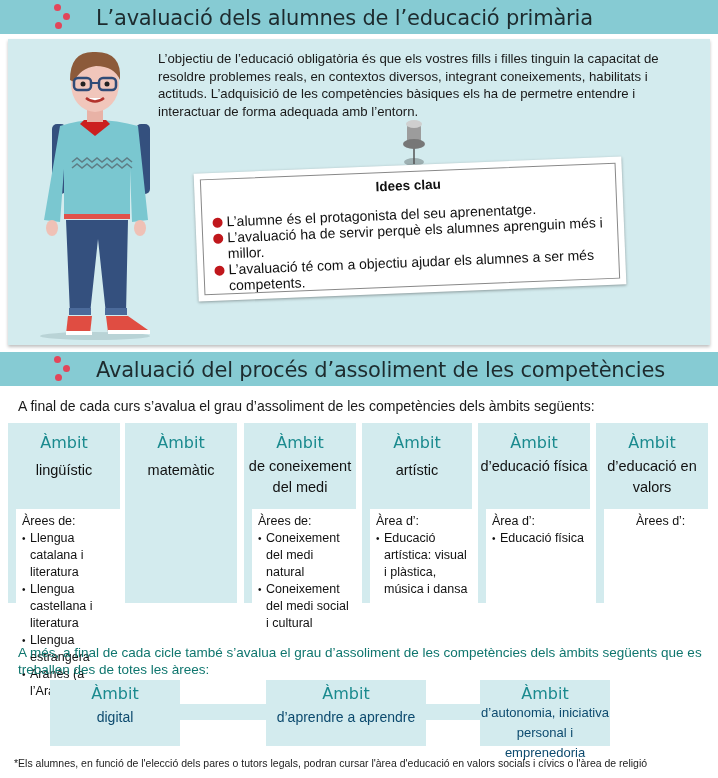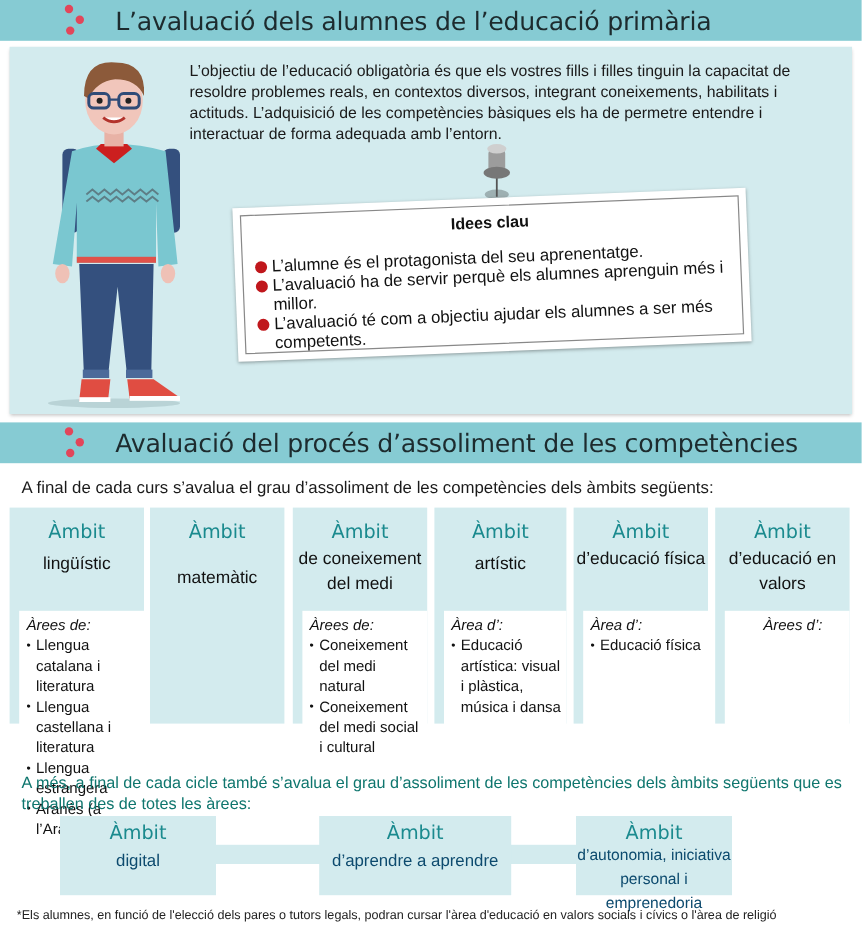--- a/index.html
+++ b/index.html
@@ -15,21 +15,21 @@
   .note-title { position:absolute; top:6px; left:0; right:0; text-align:center; font-weight:bold; font-size:13.5px; }
   .note-list { position:absolute; top:34px; left:10px; right:10px; font-size:14px; line-height:16px; margin:0; padding:0; list-style:none; }
   .note-list li { position:relative; padding-left:14px; }
   .note-list li .bullet { position:absolute; left:0; top:4px; width:10px; height:10px; border-radius:50%; background:#c0171c; }
   .pin { position:absolute; left:400px; top:118px; width:28px; height:50px; }
   .lead { position:absolute; left:18px; top:398px; font-size:14px; color:#1a1a1a; }
   .amb { position:absolute; top:423px; background:#d3ebee; }
   .amb .h { text-align:center; font-family:"DejaVu Sans", sans-serif; font-size:16px; color:#1a8a8e; margin-top:10px; }
   .amb .sub { text-align:center; font-size:14.5px; line-height:21px; color:#111; margin-top:4px; font-family:"Liberation Sans", sans-serif; }
   .areas { position:absolute; background:#fff; font-size:12.5px; line-height:17px; color:#111; padding:4px 2px 4px 6px; box-sizing:border-box; }
-  .areas .lbl { display:block;font-style:italic; }
+  .areas .lbl { display:block; }
   .areas ul { margin:0; padding:0; list-style:none; }
   .areas li { position:relative; padding-left:8px; }
   .areas li::before { content:"•"; position:absolute; left:0; top:0; font-size:10px; }
   .lead2 { position:absolute; left:18px; top:644px; width:690px; font-size:13.5px; line-height:17px; color:#0f766e; }
   .connector { position:absolute; left:120px; top:704px; width:480px; height:16px; background:#d3ebee; }
   .cyc { position:absolute; top:680px; height:66px; background:#d3ebee; text-align:center; }
   .cyc .h { font-family:"DejaVu Sans", sans-serif; font-size:16px; color:#1a8a8e; margin-top:4px; }
   .cyc .sub { font-size:14px; line-height:20px; color:#0c4a6e; margin-top:4px; }
   .footnote { position:absolute; left:14px; top:757px; font-size:10.5px; color:#222; white-space:nowrap; }
 </style>
@@ -124,21 +124,21 @@
         <ul>
           <li>Llengua catalana i literatura</li>
           <li>Llengua castellana i literatura</li>
           <li>Llengua estrangera</li>
           <li>Aranès (a l’Aran)</li>
         </ul>
       </div>
     </div>
     <div class="amb" style="left: 125px; width: 112px; height: 180px;">
       <div class="h">Àmbit</div>
-      <div class="sub" style="margin-top: 20px; text-align: center;">matemàtic</div>
+      <div class="sub" style="margin-top: 8px; text-align: center;">matemàtic</div>
     </div>
     <div class="amb" style="left: 244px; width: 112px; height: 180px;">
       <div class="h">Àmbit</div>
       <div class="sub">de coneixement del medi</div>
       <div class="areas" style="left: 8px; top: 86px; width: 104px; bottom: -30px;">
         <span class="lbl">Àrees de:</span>
         <ul>
           <li>Coneixement del medi natural</li>
           <li>Coneixement del medi social i cultural</li>
         </ul>

